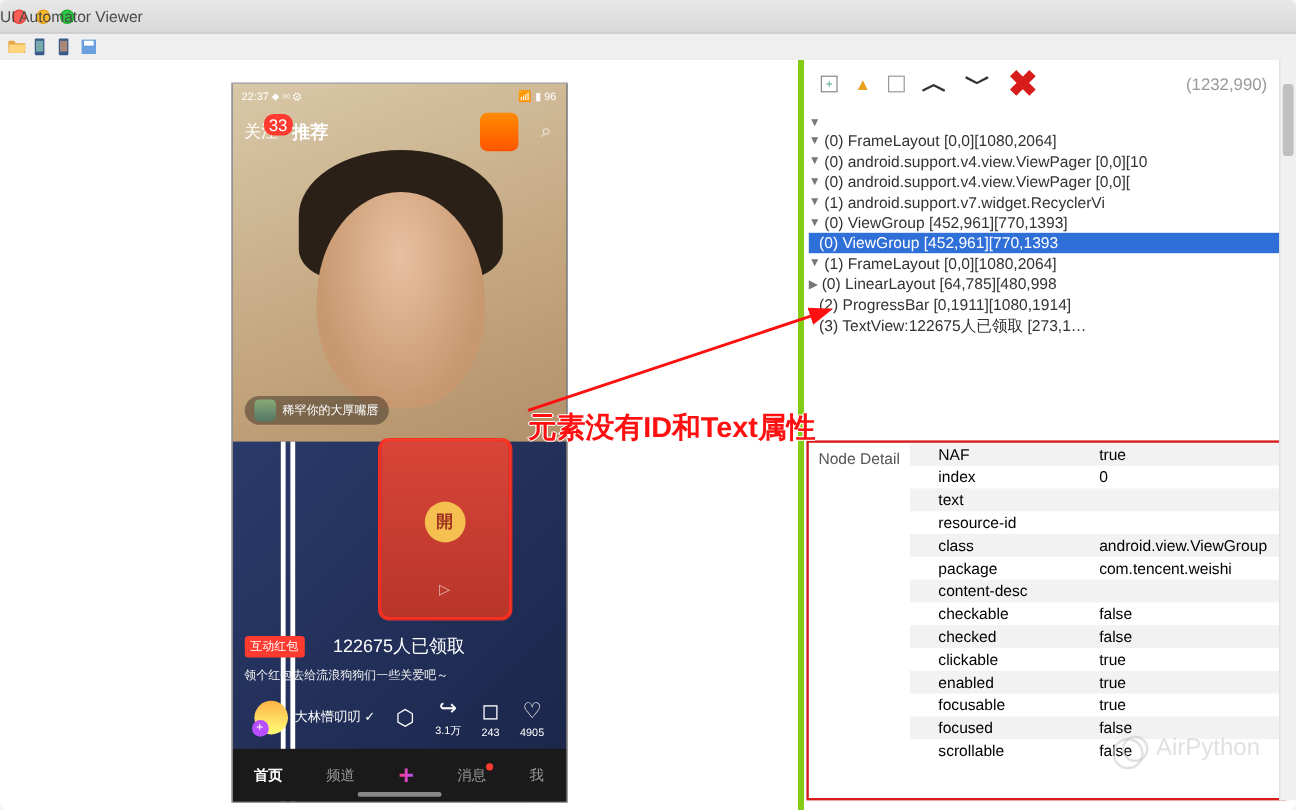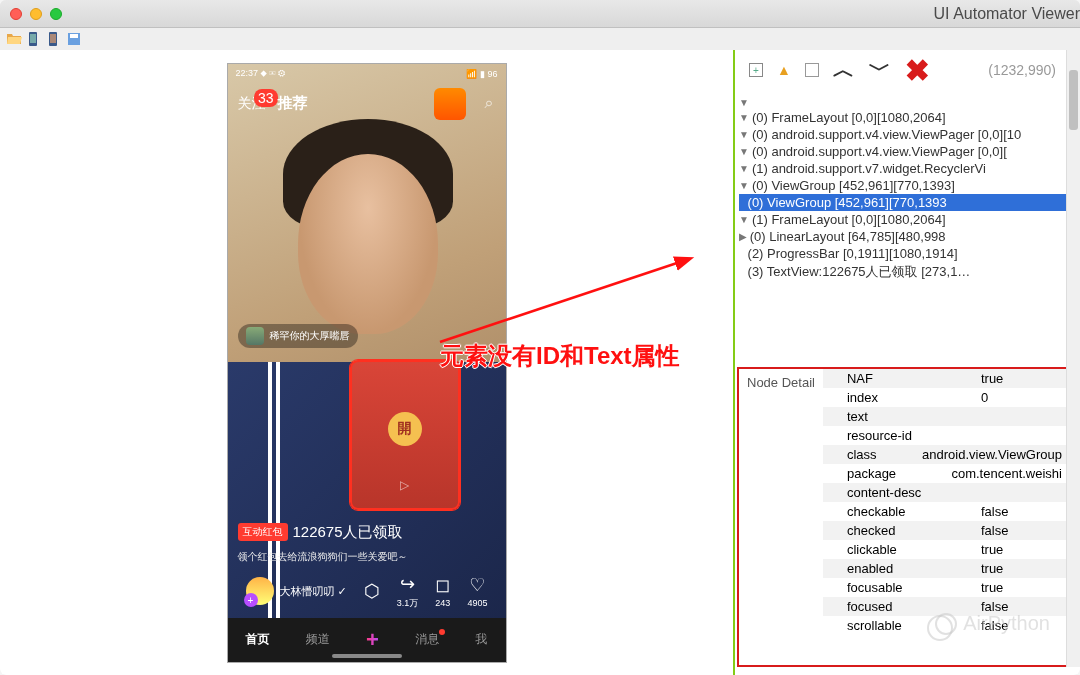--- a/index.html
+++ b/index.html
@@ -4,45 +4,45 @@
 <style>
 * { box-sizing: border-box; margin: 0; padding: 0; }
 body { font-family: -apple-system, BlinkMacSystemFont, "Helvetica Neue", Arial, sans-serif; font-size: 13px; background: #f5f5f5; overflow: hidden; }
 .window { width: 1080px; height: 675px; background: #ececec; border-radius: 6px; overflow: hidden; position: relative; }
 .titlebar { height: 28px; background: linear-gradient(#e8e8e8,#d8d8d8); display: flex; align-items: center; padding: 0 10px; position: relative; border-bottom: 1px solid #c0c0c0; }
 .traffic { display: flex; gap: 8px; }
 .traffic span { width: 12px; height: 12px; border-radius: 50%; display: inline-block; }
 .tclose { background: #ff5f57; border: 1px solid #e33e32; }
 .tmin { background: #ffbd2e; border: 1px solid #e09e1a; }
 .tmax { background: #28c940; border: 1px solid #1aab29; }
-.title { position: absolute; left: 0; right: 0; text-align: right; font-size: 16px; color: #4a4a4a; }
+.title { position: absolute; left: 0; right: 0; text-align: left; font-size: 13px; color: #4a4a4a; }
 .toolbar { height: 22px; background: #efefef; display: flex; align-items: center; gap: 4px; padding: 0 6px; }
 .toolbar .ticon { width: 16px; height: 16px; }
 .content { display: flex; height: calc(100% - 50px); background: #fff; }
-.leftpanel { width: 735px; display: flex; align-items: center; justify-content: center; padding: 6px; border-right: 2px solid #84cc16; position: relative; }
+.leftpanel { width: 670px; display: flex; align-items: flex-end; justify-content: center; padding: 6px; border-right: 5px solid #84cc16; position: relative; }
 .phone { width: 280px; height: 600px; background: #333; border: 1px solid #aaa; position: relative; overflow: hidden; }
 .photo { position: absolute; inset: 0; background: linear-gradient(160deg,#d8c8a8 0%,#c0a078 40%,#8a6848 100%); }
 .face { position: absolute; top: 90px; left: 70px; width: 140px; height: 180px; background: radial-gradient(ellipse at 50% 30%, #e8c0a0 0%, #c89870 70%); border-radius: 50% 50% 45% 45%; }
 .hair { position: absolute; top: 55px; left: 55px; width: 170px; height: 110px; background: #2a2018; border-radius: 60% 60% 30% 30%; }
 .jacket { position: absolute; bottom: 0; left: 0; right: 0; height: 300px; background: linear-gradient(135deg,#2a3a6a 0%,#1a2548 100%); }
 .stripe1 { position: absolute; left: 40px; top: 0; bottom: 0; width: 4px; background: #fff; }
 .stripe2 { position: absolute; left: 48px; top: 0; bottom: 0; width: 4px; background: #fff; }
 .statusbar { position: absolute; top: 0; left: 0; right: 0; height: 20px; display: flex; justify-content: space-between; align-items: center; padding: 0 8px; color: #fff; font-size: 9px; }
 .topnav { position: absolute; top: 22px; left: 0; right: 0; height: 36px; display: flex; align-items: center; padding: 0 10px; gap: 12px; color: #fff; }
 .tab { font-size: 14px; position: relative; }
 .badge { position: absolute; top: -6px; right: -12px; background: #ff3b30; color: #fff; border-radius: 8px; font-size: 14px; padding: 1px 4px; }
 .tab.active { font-weight: bold; font-size: 15px; }
 .camerabtn { position: absolute; right: 40px; top: 24px; width: 32px; height: 32px; background: linear-gradient(#ff8a00,#ff5500); border-radius: 6px; }
 .searchico { position: absolute; right: 12px; top: 30px; color: rgba(255,255,255,0.7); font-size: 16px; }
 .redpacket { position: absolute; left: 122px; top: 296px; width: 110px; height: 150px; background: linear-gradient(#d94538,#b8352a); border-radius: 8px; border: 2px solid #ff3020; box-shadow: 0 0 0 1px #ff3020; }
 .redpacket .seal { position: absolute; top: 50px; left: 50%; transform: translateX(-50%); width: 34px; height: 34px; background: #f5c050; border-radius: 50%; color: #a03020; display: flex; align-items: center; justify-content: center; font-size: 14px; font-weight: bold; }
 .redpacket .play { position: absolute; bottom: 16px; left: 50%; transform: translateX(-50%); color: rgba(255,255,255,0.6); font-size: 12px; }
 .pill { position: absolute; top: 260px; left: 10px; display: flex; align-items: center; gap: 6px; background: rgba(0,0,0,0.35); border-radius: 14px; padding: 3px 8px; color: #fff; font-size: 10px; }
 .avatar { width: 18px; height: 18px; background: linear-gradient(#8a7,#576); border-radius: 4px; }
-.captionrow { position: absolute; bottom: 120px; left: 10px; display: flex; align-items: center; gap: 5px; color: #fff; font-size: 10px; }
+.captionrow { position: absolute; bottom: 120px; left: 10px; display: flex; align-items: center; gap: 24px; color: #fff; font-size: 10px; }
 .redtag { background: #ff3b30; padding: 2px 5px; border-radius: 3px; font-size: 10px; }
 .captiontxt { font-size: 15px; }
 .subcaption { position: absolute; bottom: 98px; left: 10px; color: #eee; font-size: 10px; }
 .actionrow { position: absolute; bottom: 52px; left: 0; right: 0; display: flex; align-items: center; justify-content: space-between; padding: 0 18px; color: #fff; }
 .userchip { display: flex; align-items: center; gap: 6px; font-size: 11px; }
 .uavatar { width: 28px; height: 28px; border-radius: 50%; background: linear-gradient(#ffb347,#ff7); position: relative; }
 .plusbadge { position: absolute; bottom: -2px; left: -2px; width: 14px; height: 14px; background: #b84eff; border-radius: 50%; color: #fff; font-size: 10px; display: flex; align-items: center; justify-content: center; }
 .actico { display: flex; flex-direction: column; align-items: center; gap: 2px; font-size: 9px; }
 .actico .glyph { font-size: 18px; }
 .bottomnav { position: absolute; bottom: 0; left: 0; right: 0; height: 44px; background: #1a1a1a; display: flex; align-items: center; justify-content: space-around; color: #999; font-size: 12px; }

